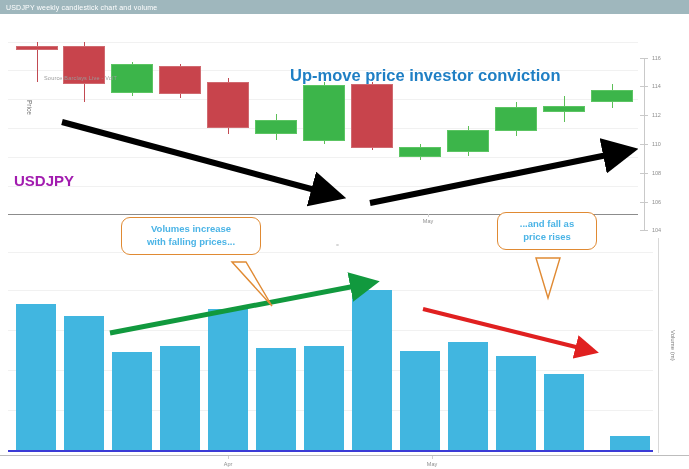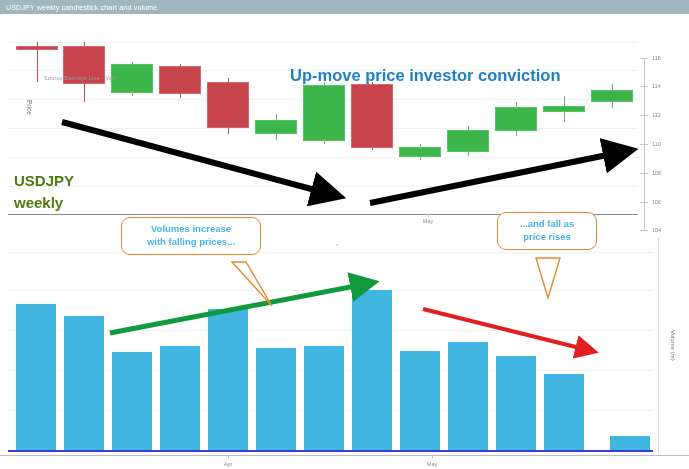--- a/index.html
+++ b/index.html
@@ -43,21 +43,21 @@
     position:absolute;left:44px;top:45px;font-size:5.5px;color:#9a9a9a;
     letter-spacing:.2px;
   }
   .headline{
     position:absolute;left:290px;top:36px;
     font-size:16.5px;font-weight:bold;color:#1f7fc4;
     white-space:nowrap;
   }
   .pair-label{
     position:absolute;left:14px;top:140px;
-    font-size:15px;font-weight:bold;color:#4d7c0f;line-height:1.45;
+    font-size:15px;font-weight:bold;color:#a21caf;line-height:1.45;
   }
   
   .candle{position:absolute;}
   .wick{position:absolute;width:1px;left:50%;margin-left:-0.5px;}
   .body{position:absolute;width:100%;left:0;box-sizing:border-box;}
   .c-red .wick{background:#c24a52;}
   .c-red .body{background:#c8444c;border:1px solid #d06a70;}
   .c-grn .wick{background:#5cbf57;}
   .c-grn .body{background:#3cb54a;border:1px solid #5cc563;}
   
@@ -226,21 +226,20 @@
       <div class="pa-lab" style="top:172px;">104</div>
     </div>
     <div class="axis-title-price">Price</div>
 
     <div class="headline">
       <span>Up-move price investor conviction</span>
     </div>
 
     <div class="pair-label">
       <div>USDJPY</div>
-      <div>weekly</div>
     </div>
   </div>
 
   <div class="vol-panel">
     <div class="plot-vol">
       <div class="gridline" style="top:18px;"></div>
       <div class="gridline" style="top:56px;"></div>
       <div class="gridline" style="top:96px;"></div>
       <div class="gridline" style="top:136px;"></div>
       <div class="gridline" style="top:176px;"></div>

